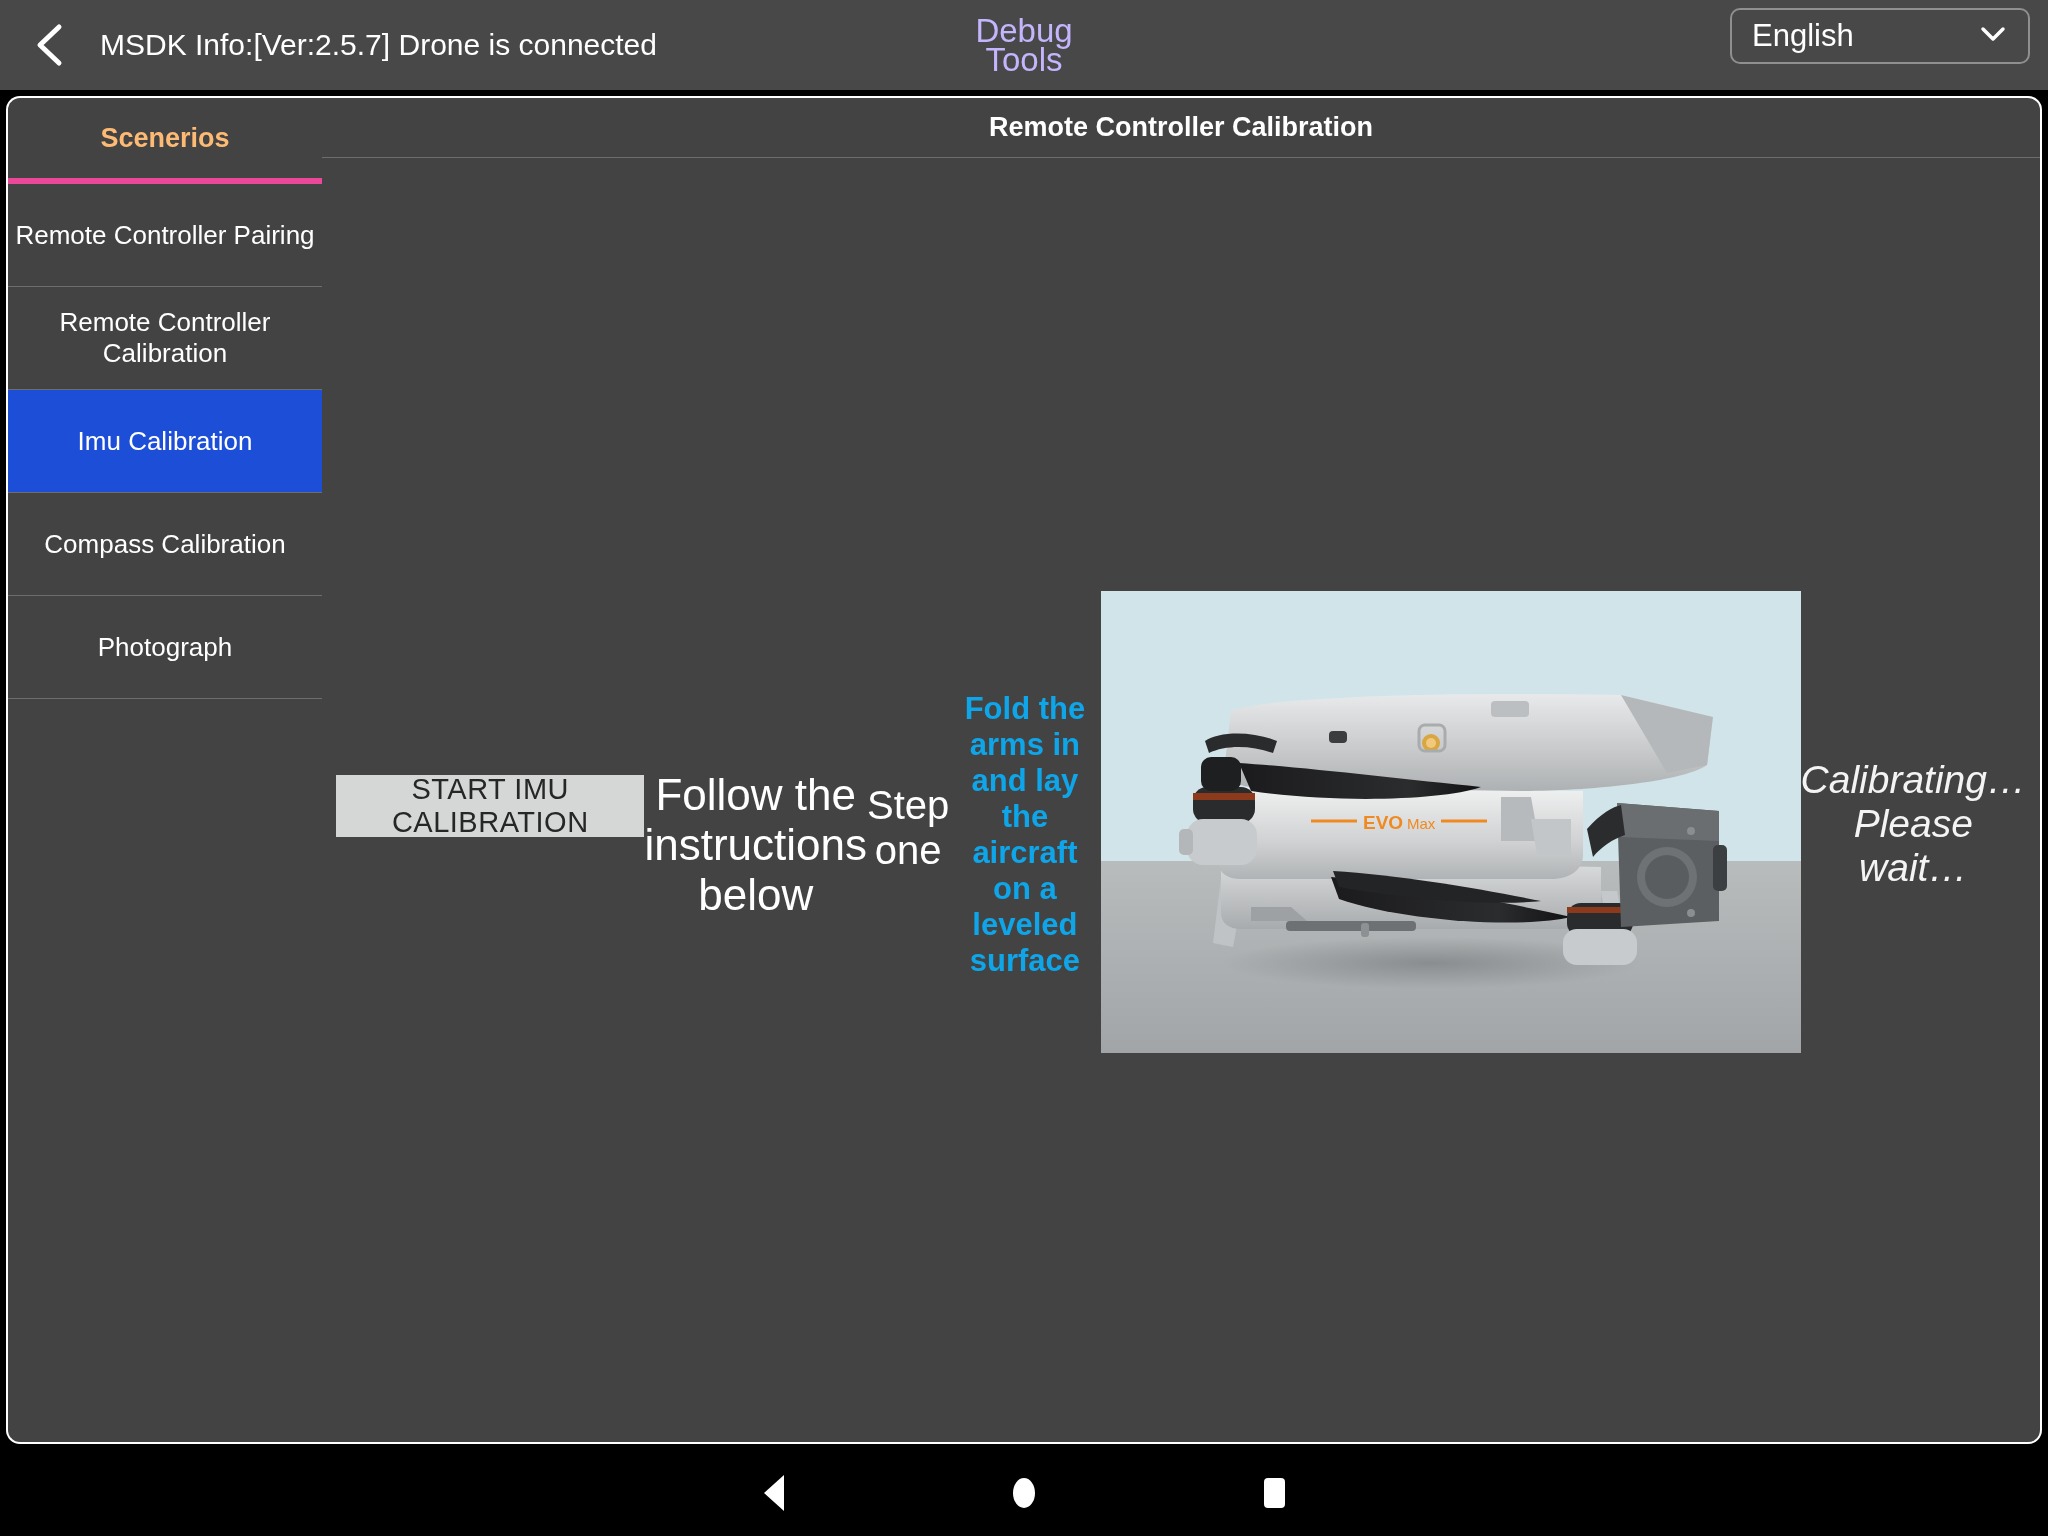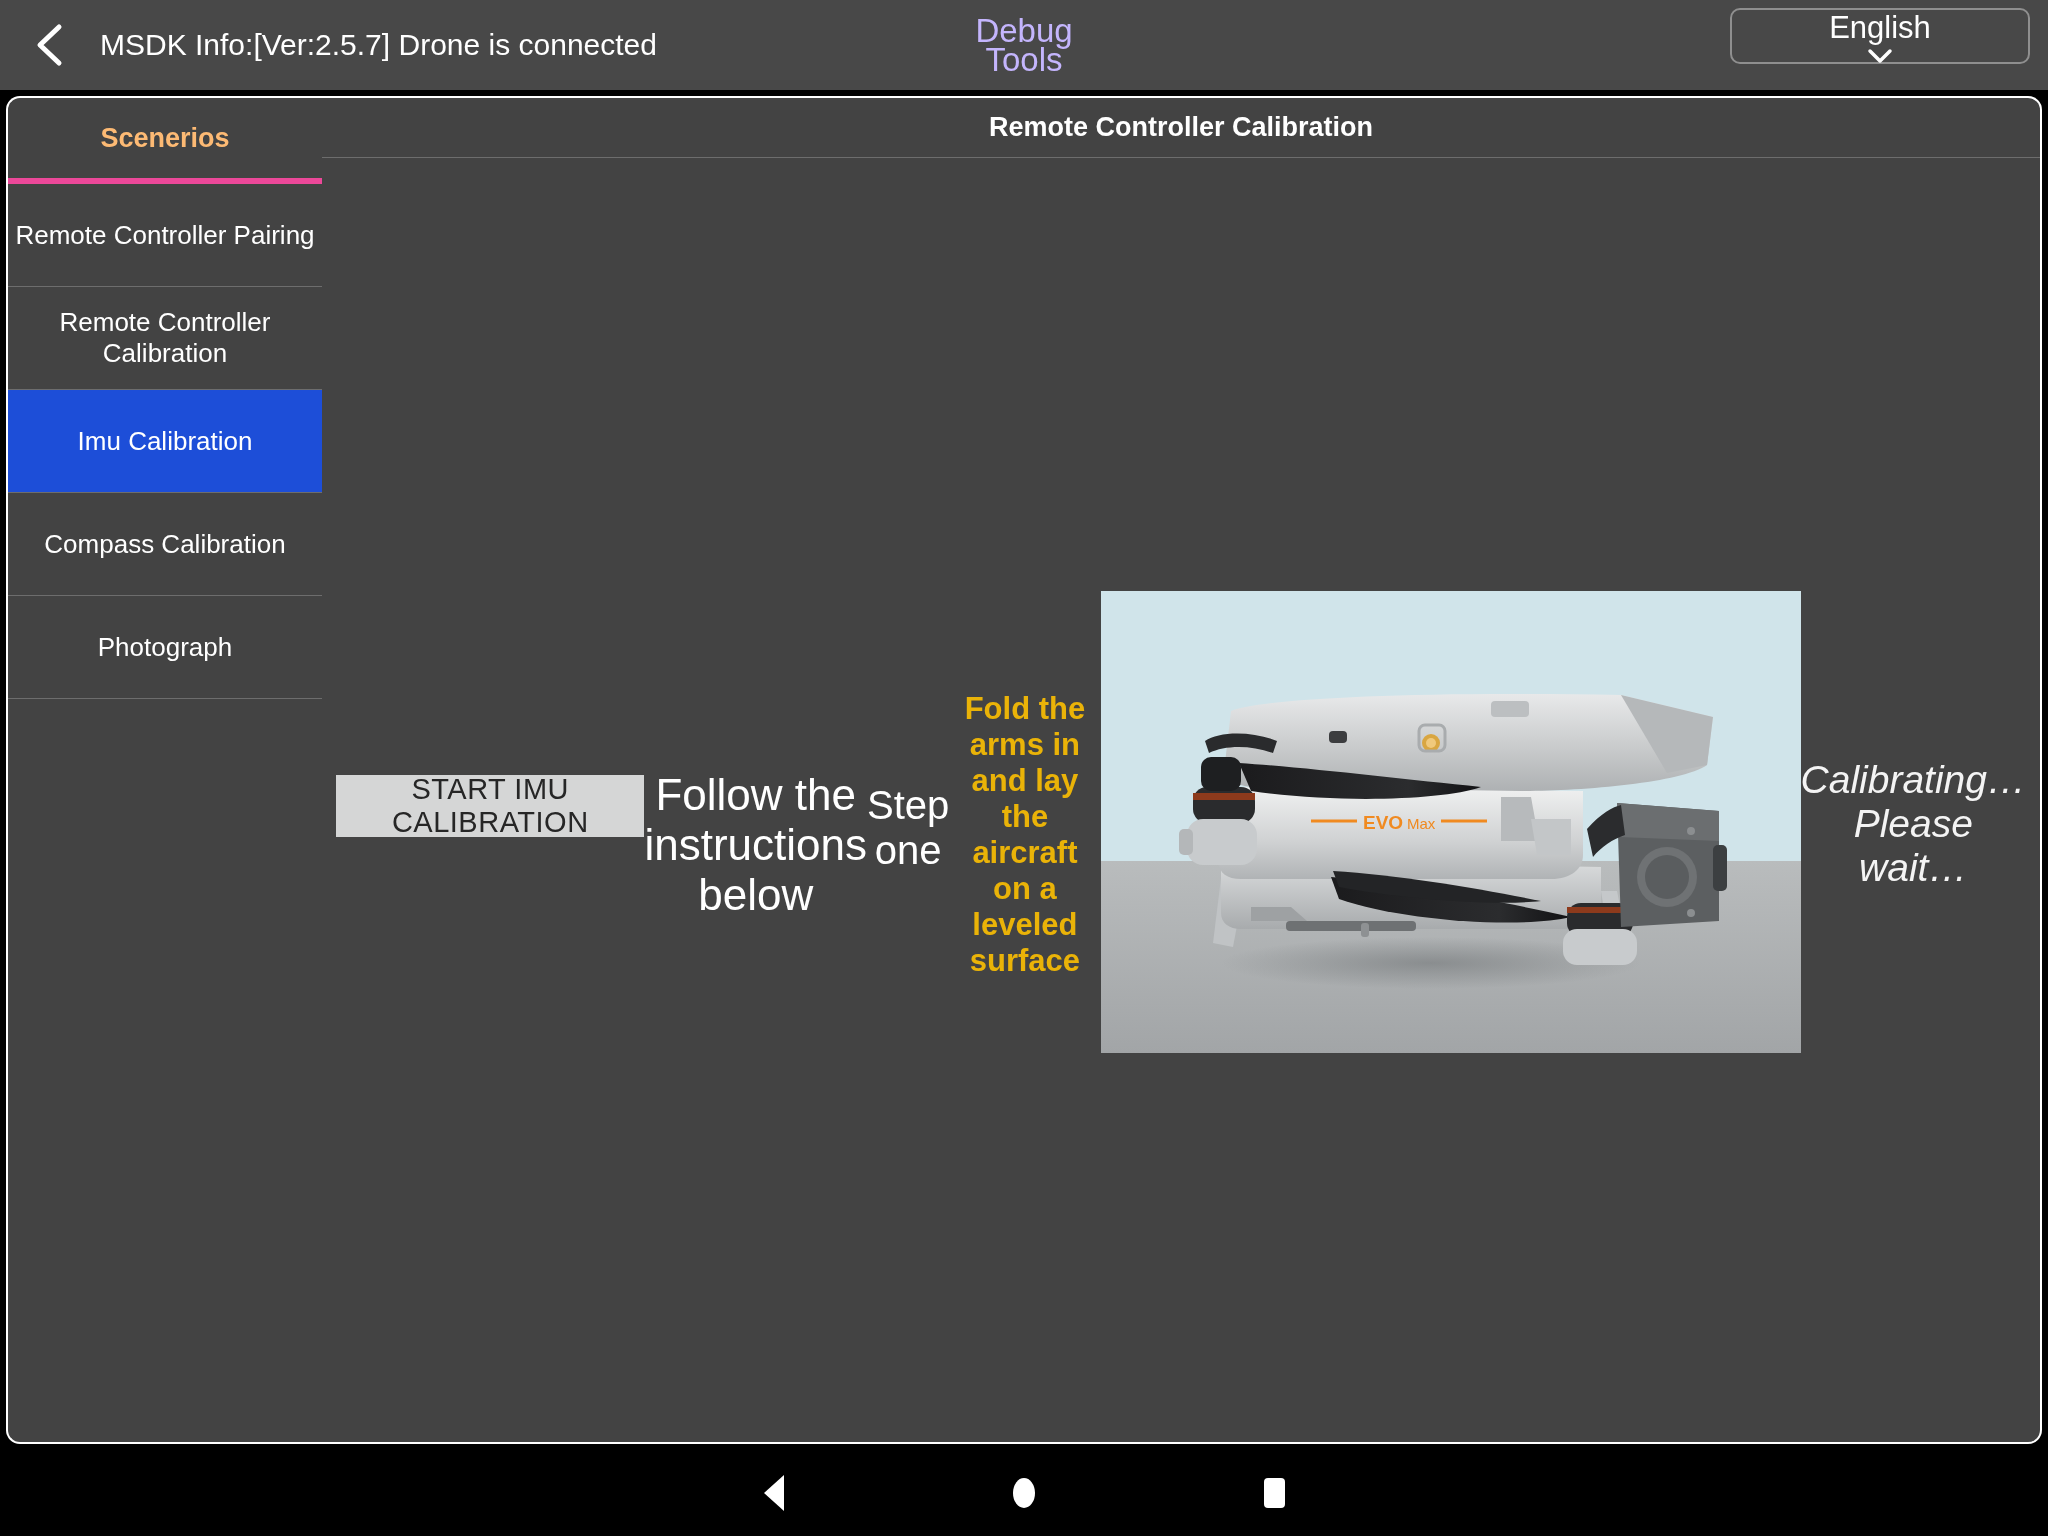--- a/index.html
+++ b/index.html
@@ -72,21 +72,20 @@
     top: 8px;
     width: 300px;
     height: 56px;
     border: 2px solid #8f8f8f;
     border-radius: 10px;
     background: #484848;
     display: flex;
     align-items: center;
     padding: 0 20px;
     justify-content: space-between;
-    flex-direction: column;
   }
   .lang-select .lang-label {
     color: #ffffff;
     font-size: 31px;
   }
   .chev { display: block; }
 
   
   .body-wrap {
     flex: 1 1 auto;
@@ -199,21 +198,21 @@
 
   .step-heading {
     color: #ffffff;
     font-size: 40px;
     font-weight: 400;
     margin-top: 43px;
     text-align: center;
   }
 
   .step-detail {
-    color: #eab308;
+    color: #0ea5e9;
     font-size: 31px;
     font-weight: bold;
     margin-top: 57px;
     text-align: center;
   }
 
   
   .drone-figure {
     margin-top: 32px;
     width: 700px;

